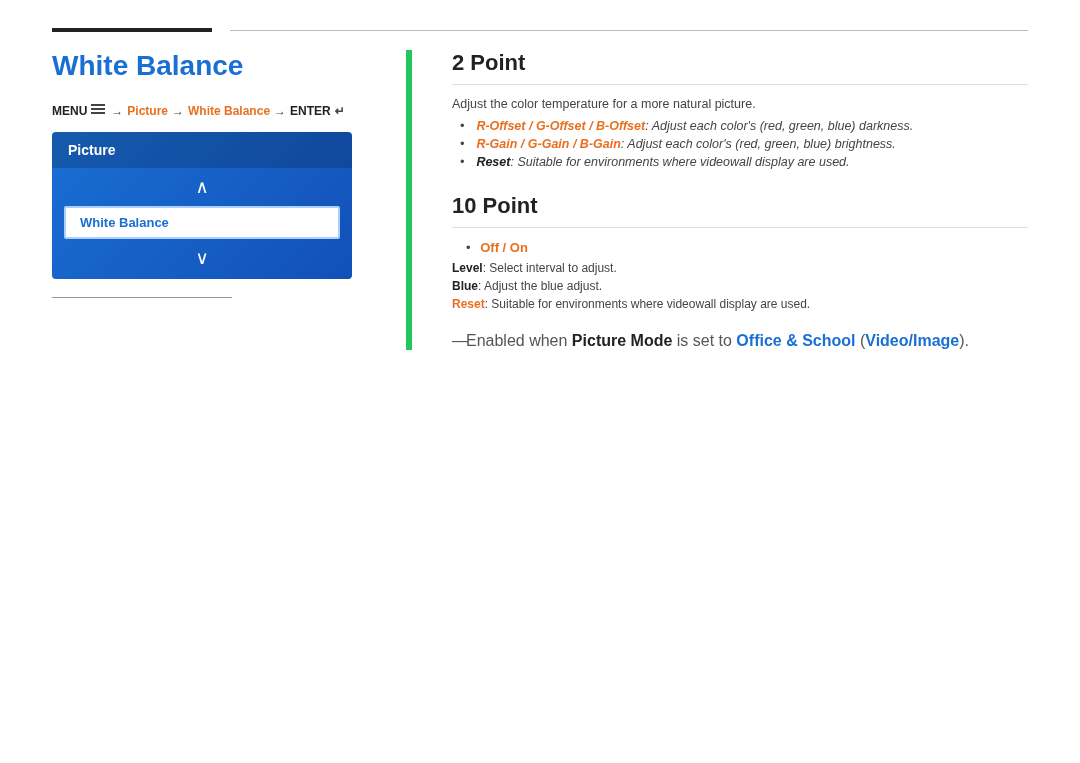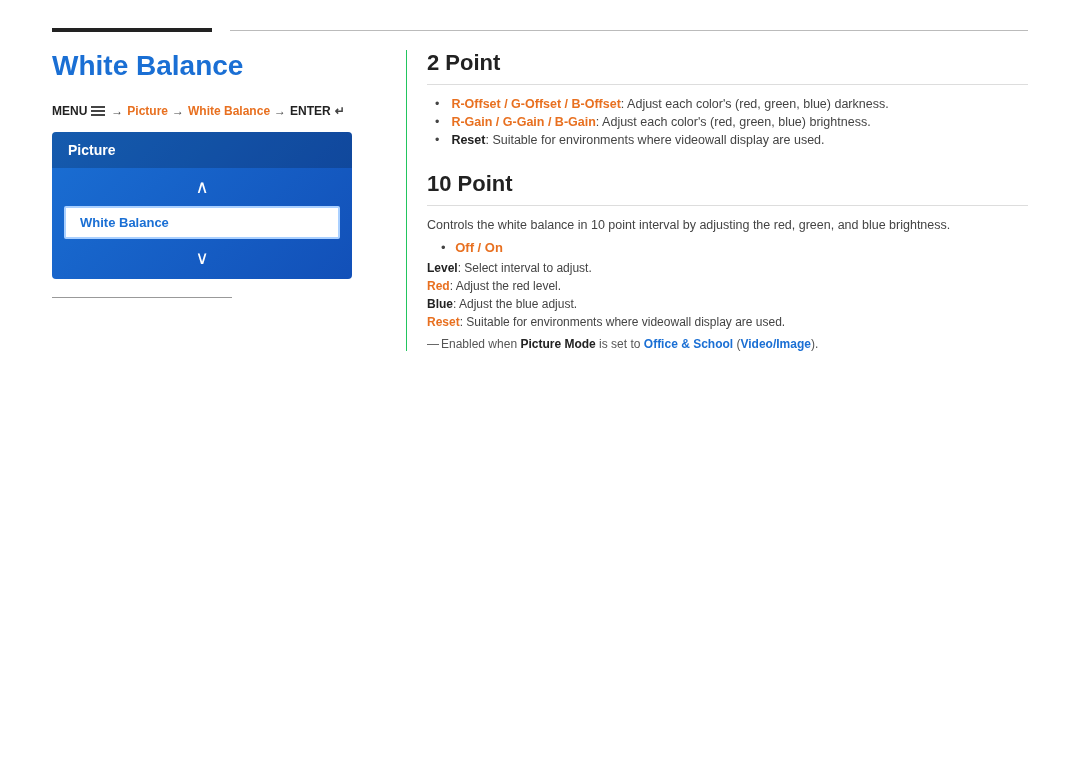--- a/index.html
+++ b/index.html
@@ -50,21 +50,21 @@
       color: #1a6fd4;
       margin-bottom: 22px;
     }
 
     .menu-path {
       font-size: 12px;
       color: #222;
       font-weight: bold;
       margin-bottom: 14px;
       display: flex;
-      align-items: center;
+      align-items: flex-start;
       flex-wrap: wrap;
       gap: 2px;
     }
     .menu-path .menu-icon {
       display: inline-block;
       width: 14px;
       height: 10px;
       background: repeating-linear-gradient(
         to bottom,
         #444 0px, #444 2px,
@@ -135,22 +135,22 @@
       margin: 18px 0 8px 0;
     }
     .disclaimer-text {
       font-size: 11px;
       color: #888;
     }
 
     
     .right-col {
       flex: 1;
-      padding-left: 20px;
-      border-left: 1px solid #22c55e;
+      padding-left: 40px;
+      border-left: 6px solid #22c55e;
     }
 
     .section-title {
       font-size: 22px;
       font-weight: bold;
       color: #222;
       margin-bottom: 12px;
       border-bottom: 1px solid #ddd;
       padding-bottom: 8px;
     }
@@ -166,20 +166,21 @@
       margin-bottom: 8px;
       padding-left: 8px;
     }
     .bullet-list li {
       font-size: 12.5px;
       color: #444;
       margin-bottom: 4px;
       display: flex;
       align-items: center;
       gap: 6px;
+      font-style: italic;
     }
     .bullet-list li::before {
       content: "•";
       color: #444;
       flex-shrink: 0;
       margin-top: 0;
     }
 
     .bold-orange { color: #e87020; font-weight: bold; }
     .bold-blue { color: #1a6fd4; font-weight: bold; }
@@ -196,23 +197,23 @@
       padding-left: 14px;
       position: relative;
     }
     .note-line::before {
       content: "—";
       position: absolute;
       left: 0;
     }
 
     .note-special {
-      font-size: 12px;
+      font-size: 16px;
       color: #555;
-      margin-top: 8px;
+      margin-top: 21px;
       padding-left: 14px;
       position: relative;
     }
     .note-special::before {
       content: "—";
       position: absolute;
       left: 0;
     }
 
     .inline-item {
@@ -258,52 +259,49 @@
       </div>
     </div>
 
     <div class="disclaimer-line"></div>
   </div>
 
   <div class="right-col">
 
     <div>
       <h2 class="section-title">2 Point</h2>
+      <p class="section-desc">Adjust the color temperature for a more natural picture.</p>
       <ul class="bullet-list">
         <li>
           <span></span>
           <span><span class="bold-orange">R-Offset / G-Offset / B-Offset</span><span>: Adjust each color's (red, green, blue) darkness.</span></span>
         </li>
         <li>
           <span></span>
           <span><span class="bold-orange">R-Gain / G-Gain / B-Gain</span><span>: Adjust each color's (red, green, blue) brightness.</span></span>
         </li>
         <li>
           <span></span>
           <span><span class="bold-black">Reset</span><span>: Suitable for environments where videowall display are used.</span></span>
         </li>
       </ul>
     </div>
 
     <div class="section-gap">
       <h2 class="section-title">10 Point</h2>
-      <p class="section-desc">Controls the white balance in 10 point interval by adjusting the red, green, and blue brightness.</p>
 
       <div style="padding-left: 14px; margin-bottom: 6px;">
         <span style="color:#444; margin-right: 6px;">•</span>
         <span class="bold-orange">Off / On</span>
       </div>
 
       <div class="inline-item">
         <span class="bold-black">Level</span><span>: Select interval to adjust.</span>
       </div>
       <div class="inline-item">
-        <span class="bold-orange">Red</span><span>: Adjust the red level.</span>
-      </div>
-      <div class="inline-item">
         <span class="bold-black">Blue</span><span>: Adjust the blue adjust.</span>
       </div>
       <div class="inline-item">
         <span class="bold-orange">Reset</span><span>: Suitable for environments where videowall display are used.</span>
       </div>
 
       <div class="note-special">
         <span>Enabled when </span><span class="bold-black">Picture Mode</span><span> is set to </span><span class="bold-blue">Office &amp; School</span><span> (</span><span class="bold-blue">Video/Image</span><span>).</span>
       </div>
     </div>

